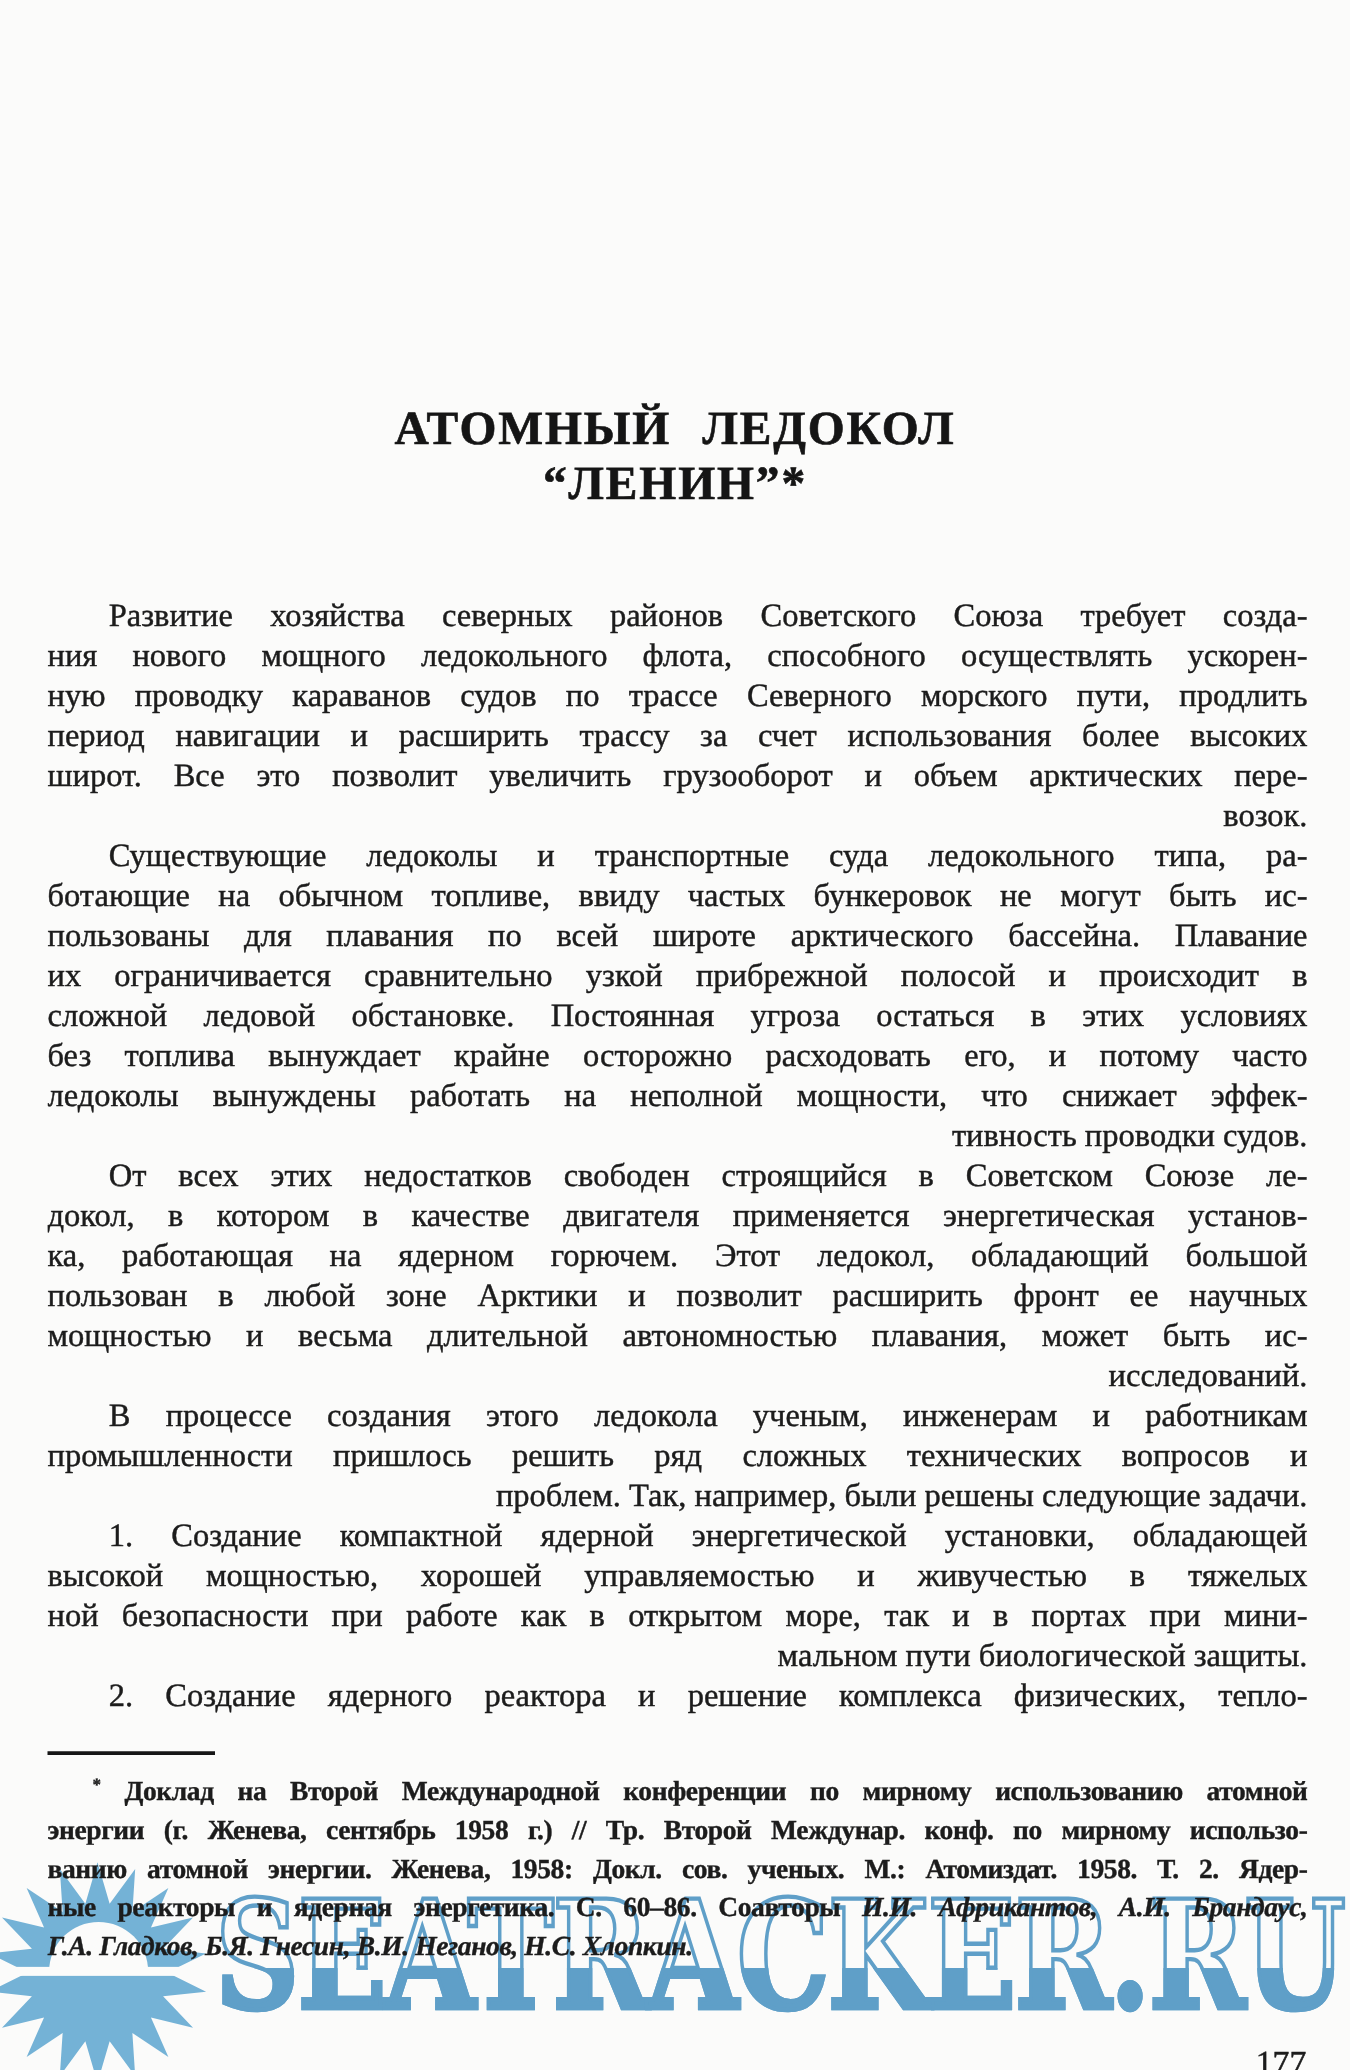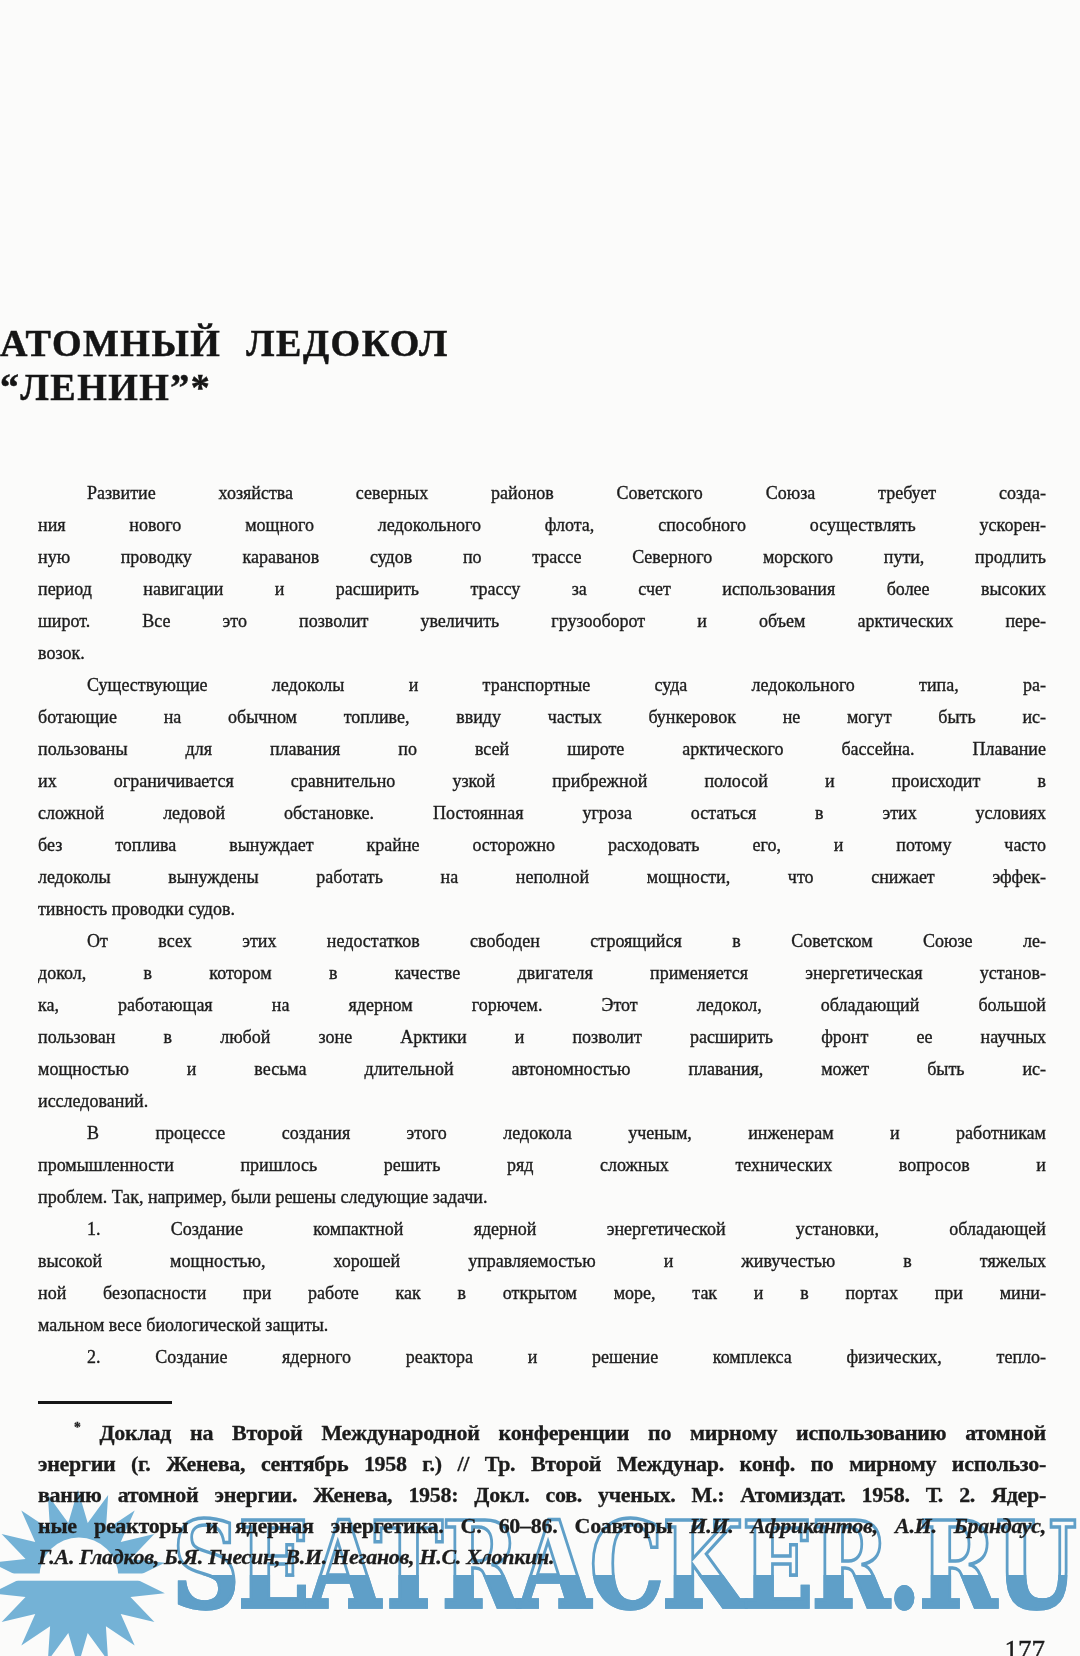--- a/index.html
+++ b/index.html
@@ -25,36 +25,37 @@
     transform:scaleX(0.78);transform-origin:0 0;
     color:transparent;
     -webkit-text-stroke:3.5px #5f9fc8;
     background:linear-gradient(to bottom, rgba(0,0,0,0) 58%, #5f9fc8 58%);
     -webkit-background-clip:text;background-clip:text;
   }
   
   .content{position:relative;z-index:1;}
   .title{
     padding-top:296px;
+    text-align:center;
     font-weight:bold;
     font-size:38px;line-height:44px;
     letter-spacing:1.5px;
     -webkit-text-stroke:0.5px #151515;
     color:#151515;
   }
   .title .t1{word-spacing:14px;}
   .body-text{
     margin:68px 34px 0 38px;   
-    font-size:18px;
+    font-size:26px;
     -webkit-text-stroke:0.35px #1c1c1c;
   }
   .line{
     height:32px;line-height:32px;
     overflow:hidden;
-    text-align:left;
+    text-align:right;
   }
   .line.fill{text-align:justify;text-align-last:justify;}
   .line.indent{text-indent:49px;}
   .fn-rule{
     margin:28px 0 0 38px;
     width:134px;height:3px;
     background:#161616;border:0;
   }
   .footnote{
     margin:13px 34px 0 38px;
@@ -127,21 +128,21 @@
         </div>
         <div>
           <div class="line indent fill">В процессе создания этого ледокола ученым, инженерам и работникам</div>
           <div class="line fill">промышленности пришлось решить ряд сложных технических вопросов и</div>
           <div class="line">проблем. Так, например, были решены следующие задачи.</div>
         </div>
         <div>
           <div class="line indent fill">1. Создание компактной ядерной энергетической установки, обладающей</div>
           <div class="line fill">высокой мощностью, хорошей управляемостью и живучестью в тяжелых</div>
           <div class="line fill">ной безопасности при работе как в открытом море, так и в портах при мини-</div>
-          <div class="line">мальном весе биологической защиты.</div>
+          <div class="line">мальном пути биологической защиты.</div>
         </div>
         <div>
           <div class="line indent fill">2. Создание ядерного реактора и решение комплекса физических, тепло-</div>
         </div>
       </div>
 
     <hr class="fn-rule">
 
     <div class="footnote">
         <div class="fline findent fill"><sup>*</sup><span> Доклад на Второй Международной конференции по мирному использованию атомной</span></div>

